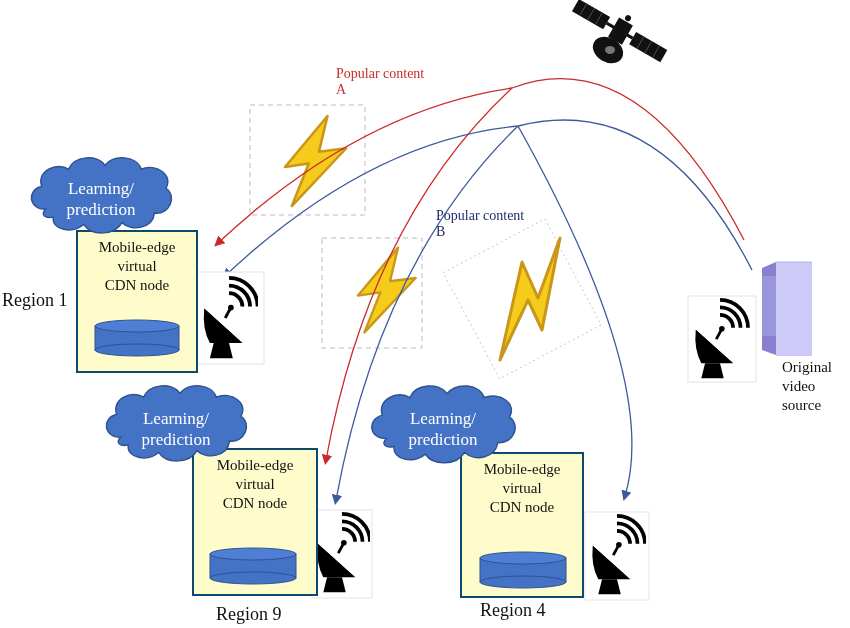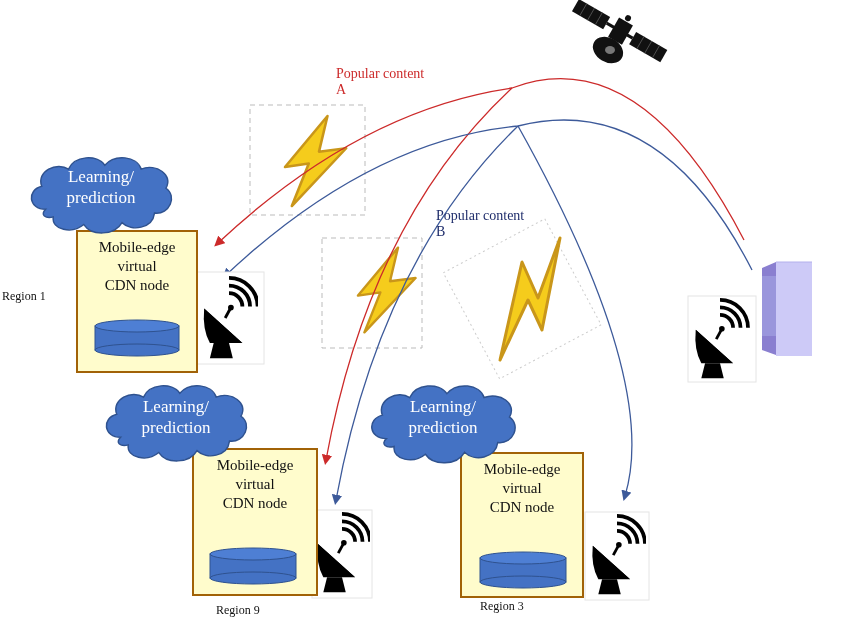--- a/index.html
+++ b/index.html
@@ -1,29 +1,29 @@
 <!DOCTYPE html>
 <html><head>
 <meta charset="utf-8">
 <style>
   html, body { margin: 0; padding: 0; background: #ffffff; }
   body { width: 850px; height: 628px; position: relative; overflow: hidden;
          font-family: "Liberation Serif", "DejaVu Serif", serif; }
   #stage { position: absolute; left: 0; top: 0; width: 850px; height: 628px; }
   .lbl { position: absolute; font-family: "Liberation Serif", "DejaVu Serif", serif;
          color: #111; text-align: left; line-height: 1.12; }
-  .node-box { position: absolute; background: #fffccc; border: 2px solid #a16207;
+  .node-box { position: absolute; background: #fffccc; border: 2px solid #0c4a6e;
               box-sizing: border-box; }
   .node-text { position: absolute; left: 0; right: 0; top: 6px; text-align: center;
                font-size: 15px; line-height: 19px; color: #111; }
   .cloud-text { position: absolute; text-align: center; color: #ffffff;
-                font-size: 17px; line-height: 21px; }
+                font-size: 17px; line-height: 21px; margin-top: 12px; }
   .popular-a { color: #cc1f1f; font-size: 14px; }
   .popular-b { color: #1f2d6b; font-size: 14px; }
-  .region-lbl { font-size: 12px; }
+  .region-lbl { font-size: 18px; }
   .source-lbl { font-size: 15px; line-height: 19px; }
 </style>
 </head>
 <body>
 
 <div id="stage">
   <svg id="svg" width="850" height="628" viewBox="0 0 850 628" xmlns="http://www.w3.org/2000/svg">
     <defs>
       <marker id="arrRed" markerWidth="8" markerHeight="8" refX="4" refY="4" orient="auto">
         <path d="M0,0 L8,4 L0,8 z" fill="#cc2a2a"></path>
@@ -198,16 +198,21 @@
     <div>A</div>
   </div>
   <div class="lbl popular-b" style="left: 436px; top: 208px; width: 130px; color: rgb(31, 45, 107);">
     <div>Popular content</div>
     <div>B</div>
   </div>
 
   
   <div class="lbl region-lbl" style="left:2px;top:290px;width:72px;">Region 1</div>
   <div class="lbl region-lbl" style="left:216px;top:604px;width:90px;">Region 9</div>
-  <div class="lbl region-lbl" style="left:480px;top:600px;width:90px;">Region 3</div>
-
-  
+  <div class="lbl region-lbl" style="left:480px;top:600px;width:90px;">Region 4</div>
+
+  
+  <div class="lbl source-lbl" style="left:782px;top:358px;width:66px;">
+    <div>Original</div>
+    <div>video</div>
+    <div>source</div>
+  </div>
 </div>
 
 </body></html>

